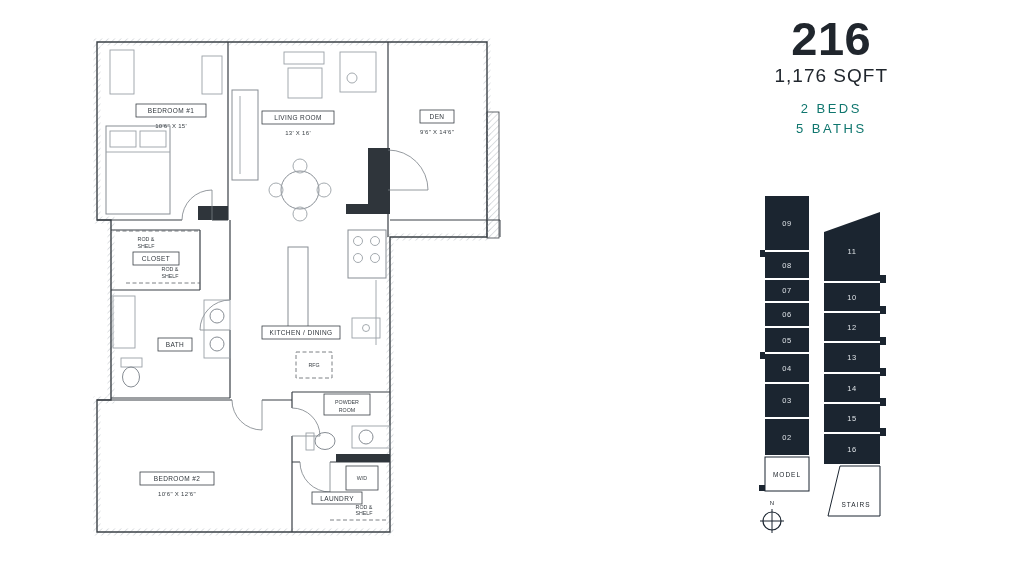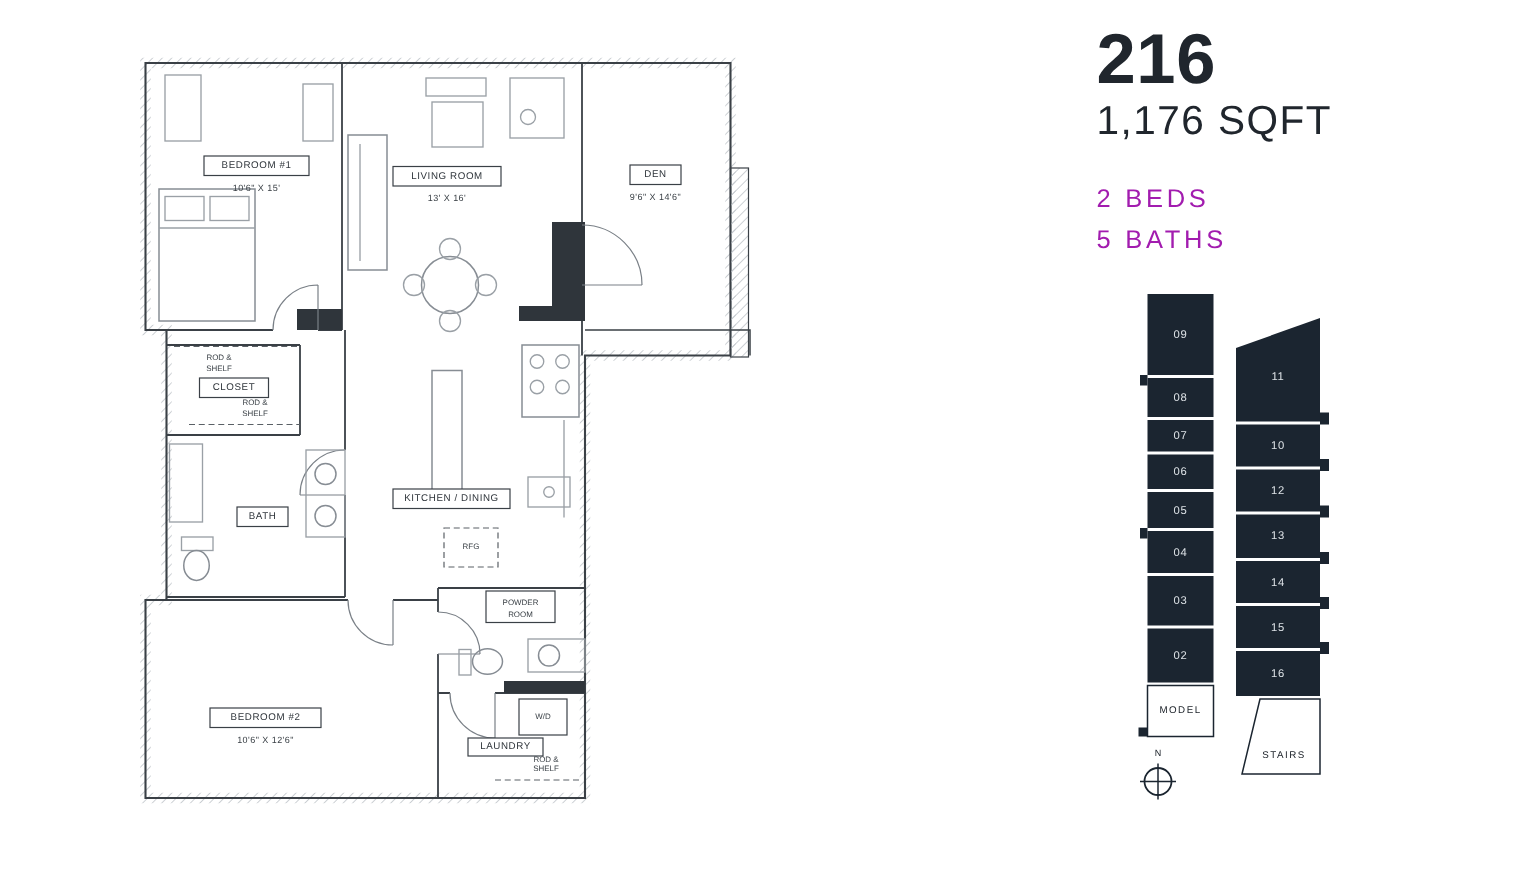--- a/index.html
+++ b/index.html
@@ -1,24 +1,24 @@
 <!DOCTYPE html>
 <html><head>
 <meta charset="utf-8">
 <style>
   *{margin:0;padding:0;box-sizing:border-box}
   html,body{width:1024px;height:579px;background:#ffffff;overflow:hidden;
     font-family:"Liberation Sans",sans-serif;}
   .page{position:absolute;inset:0;background:#fff}
 
   
-  .header{position:absolute;top:14px;right:136px;text-align:left;color:#20262d}
+  .header{position:absolute;top:14px;right:136px;text-align:center;color:#20262d}
   .unit-number{font-size:47px;font-weight:600;letter-spacing:.5px;line-height:1.05}
-  .unit-sqft{font-size:27px;font-weight:400;letter-spacing:1px;margin-top:2px}
-  .unit-specs{margin-top:24px;font-size:17px;letter-spacing:2.5px;line-height:1.55;color:#a21caf}
+  .unit-sqft{font-size:19px;font-weight:400;letter-spacing:1px;margin-top:2px}
+  .unit-specs{margin-top:12px;font-size:13px;letter-spacing:2.5px;line-height:1.55;color:#0f766e}
 
   
   svg text{font-family:"Liberation Sans",sans-serif;dominant-baseline:central}
   .plan-label{font-size:6.5px;fill:#2f353b;text-anchor:middle;letter-spacing:.4px}
   .plan-dims{font-size:6px;fill:#3a4046;text-anchor:middle;letter-spacing:.3px}
   .plan-tiny{font-size:5.3px;fill:#3a4046;text-anchor:middle}
   .label-box{fill:#fff;stroke:#3a4046;stroke-width:.8}
   .wall{stroke:#3a4046;fill:none}
   .furn{stroke:#878d94;fill:none;stroke-width:1}
   .furn2{stroke:#9aa0a6;fill:none;stroke-width:.9}

